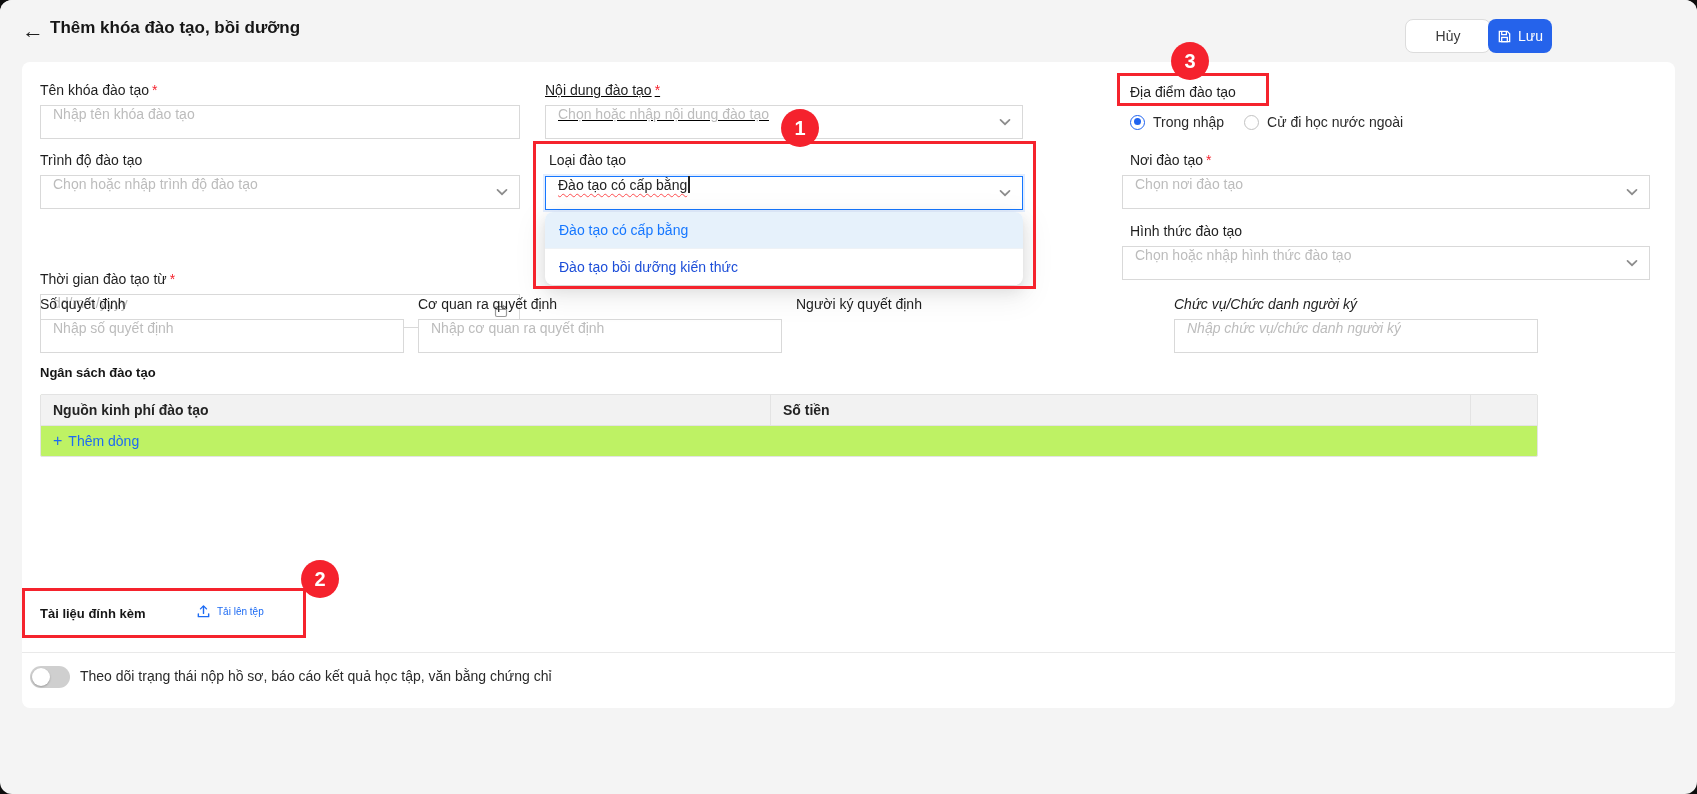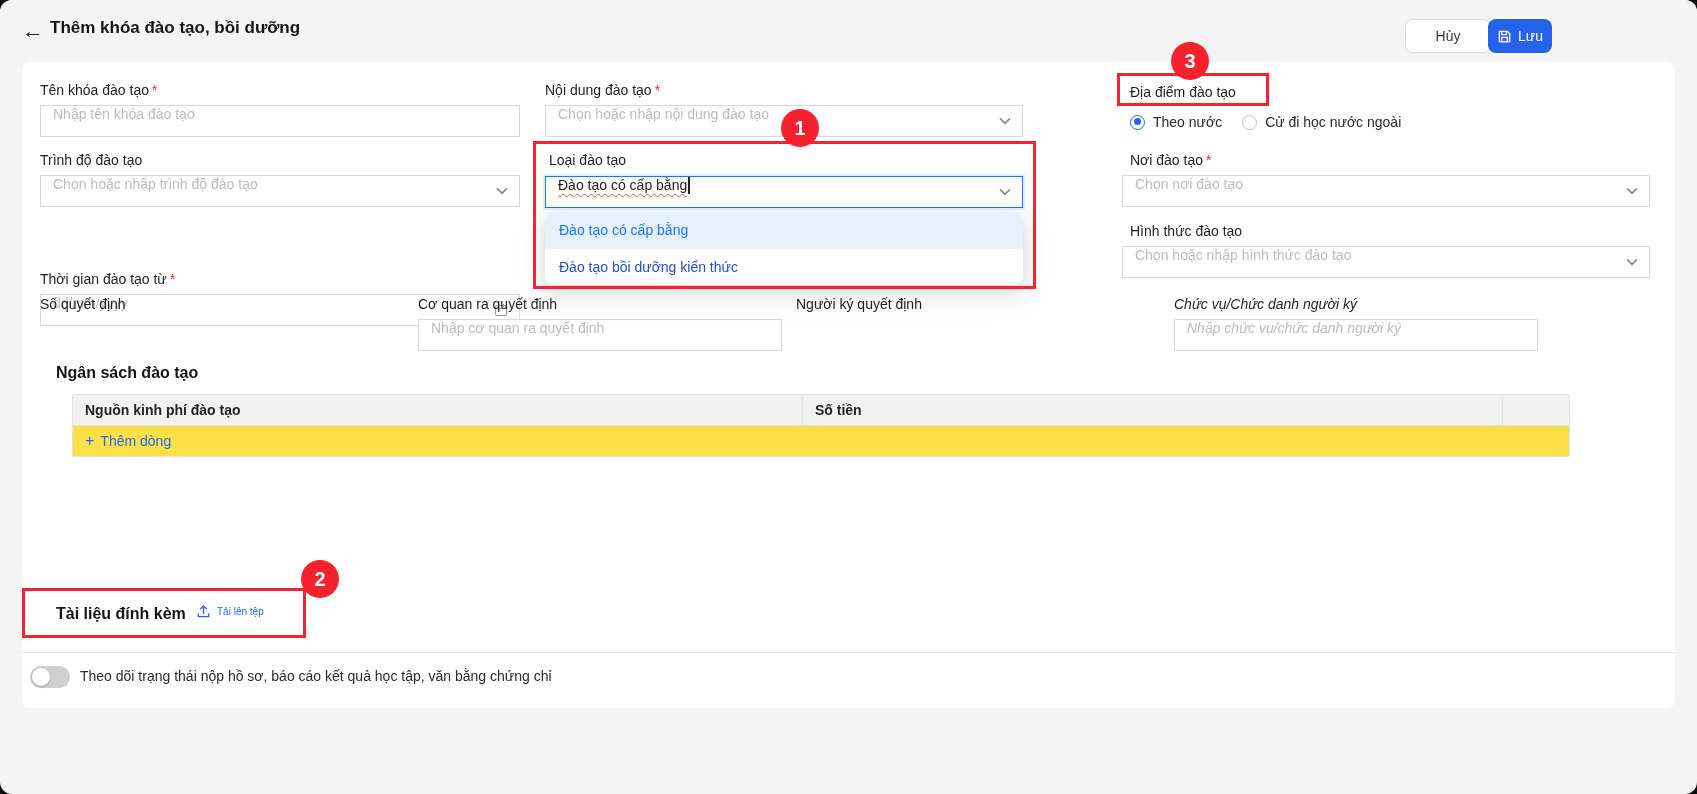--- a/index.html
+++ b/index.html
@@ -10,40 +10,40 @@
   .page-title{position:absolute;left:50px;top:18px;font-size:17px;font-weight:700;color:#161616;}
   .btn{position:absolute;top:19px;height:34px;border-radius:8px;display:flex;align-items:center;justify-content:center;font-size:14px;box-sizing:border-box;cursor:pointer;}
   .btn-cancel{left:1405px;width:86px;background:#fff;border:1px solid #dcdcdc;color:#3a3a3a;}
   .btn-save{left:1488px;width:64px;background:#2563eb;color:#fff;gap:6px;}
   
   .card{position:absolute;left:22px;top:62px;width:1653px;height:646px;background:#fff;border-radius:8px;}
   
   .field{position:absolute;}
   .lbl{font-size:14px;color:#1f1f1f;height:20px;line-height:20px;margin-bottom:5px;white-space:nowrap;}
   .req{color:#f5222d;margin-left:3px;}
-  .ctl{position:relative;height:32px;border:1px solid #d9d9d9;border-radius:0;background:#fff;display:flex;align-items:flex-start;padding:0 12px;font-size:14px;box-sizing:border-box;}
+  .ctl{position:relative;height:32px;border:1px solid #d9d9d9;border-radius:0;background:#fff;display:flex;align-items:flex-end;padding:16px 12px;font-size:14px;box-sizing:border-box;}
   .ph{color:#bcbcbc;white-space:nowrap;overflow:hidden;}
   .chev{position:absolute;right:11px;top:50%;transform:translateY(-50%);display:flex;}
   .cal{position:absolute;right:11px;top:50%;transform:translateY(-50%);display:flex;}
   .combo-focus{border:1px solid #1677ff;box-shadow:0 0 0 2px rgba(22,119,255,.12);}
   .typed{color:#222;text-decoration:underline;text-decoration-style:wavy;text-decoration-color:#ff4d4f;text-decoration-thickness:1px;text-underline-offset:3px;white-space:nowrap;}
   .caret{display:inline-block;width:1.5px;height:17px;background:#222;margin-left:1px;}
   
   .radio-row{position:absolute;display:flex;align-items:center;gap:20px;height:22px;}
   .radio-opt{display:flex;align-items:center;gap:8px;font-size:14px;color:#2a2a2a;cursor:pointer;white-space:nowrap;}
   .radio{width:15px;height:15px;border:1.5px solid #c2c2c2;border-radius:50%;box-sizing:border-box;position:relative;background:#fff;flex:0 0 auto;}
   .radio.checked{border-color:#1f63f0;}
   .radio.checked::after{content:"";position:absolute;left:2.5px;top:2.5px;width:7px;height:7px;border-radius:50%;background:#1f63f0;}
   
   .dropdown{position:absolute;left:545px;top:212px;width:478px;background:#fff;border-radius:8px;box-shadow:0 6px 16px rgba(0,0,0,.10),0 3px 6px -4px rgba(0,0,0,.12),0 9px 28px 8px rgba(0,0,0,.05);z-index:5;overflow:hidden;}
   .opt{height:36px;line-height:36px;padding:0 14px;font-size:14px;color:#1d4ed8;cursor:pointer;white-space:nowrap;}
   .opt.sel{background:#e6f1fb;color:#1677ff;border-bottom:1px solid #eef2f6;}
   
-  .sec-h{position:absolute;font-size:16px;font-weight:700;color:#161616;height:22px;line-height:22px;white-space:nowrap;margin-left:16px;}
-  .btable{position:absolute;left:40px;top:394px;width:1498px;border:1px solid #e3e3e3;border-radius:2px;box-sizing:border-box;background:#fde047;margin-left:32px;}
+  .sec-h{position:absolute;font-size:13px;font-weight:700;color:#161616;height:22px;line-height:22px;white-space:nowrap;}
+  .btable{position:absolute;left:40px;top:394px;width:1498px;border:1px solid #e3e3e3;border-radius:2px;box-sizing:border-box;background:#bef264;}
   .brow{display:flex;height:30px;align-items:stretch;}
   .brow.head{background:#f2f2f2;border-bottom:1px solid #e3e3e3;}
   .bcell{display:flex;align-items:center;padding:0 12px;font-size:14px;color:#242424;box-sizing:border-box;}
   .head .bcell{font-weight:600;}
   .bcell.c1{width:730px;border-right:1px solid #e3e3e3;}
   .bcell.c2{width:700px;border-right:1px solid #e3e3e3;}
   .bcell.c3{flex:1;}
   .add-link{display:flex;align-items:center;gap:6px;color:#1d6bf3;font-size:14px;cursor:pointer;}
   .plus{font-size:16px;line-height:16px;}
   
@@ -83,39 +83,39 @@
 
   <div class="card"></div>
 
   <div class="field" style="left:40px;top:80px;width:480px;">
     <div class="lbl"><span>Tên khóa đào tạo</span><span class="req">*</span></div>
     <div class="ctl">
       <span class="ph">Nhập tên khóa đào tạo</span>
     </div>
   </div>
 
-  <div class="field" style="left:545px;top:80px;width:478px;">
+  <div class="field" style="left:545px;top:80px;width:478px;text-decoration:underline;">
     <div class="lbl"><span>Nội dung đào tạo</span><span class="req">*</span></div>
     <div class="ctl">
       <span class="ph">Chọn hoặc nhập nội dung đào tạo</span>
       <span class="chev">
         <svg width="12" height="8" viewBox="0 0 12 8" fill="none" stroke="#8c8c8c" stroke-width="1.7" stroke-linecap="round">
             <path d="M1.5 1.8 6 6.2l4.5-4.4"></path>
           </svg>
       </span>
     </div>
   </div>
 
   <div class="field" style="left:1130px;top:82px;">
     <div class="lbl"><span>Địa điểm đào tạo</span></div>
   </div>
   <div class="radio-row" style="left:1130px;top:111px;">
     <span class="radio-opt">
       <span class="radio checked"></span>
-      <span>Theo nước</span>
+      <span>Trong nhập</span>
     </span>
     <span class="radio-opt">
       <span class="radio"></span>
       <span>Cử đi học nước ngoài</span>
     </span>
   </div>
 
   <div class="field" style="left:40px;top:150px;width:480px;">
     <div class="lbl"><span>Trình độ đào tạo</span></div>
     <div class="ctl">
@@ -177,20 +177,23 @@
       <span class="chev">
         <svg width="12" height="8" viewBox="0 0 12 8" fill="none" stroke="#8c8c8c" stroke-width="1.7" stroke-linecap="round">
             <path d="M1.5 1.8 6 6.2l4.5-4.4"></path>
           </svg>
       </span>
     </div>
   </div>
 
   <div class="field" style="left:40px;top:294px;width:364px;">
     <div class="lbl"><span>Số quyết định</span></div>
+    <div class="ctl">
+      <span class="ph">Nhập số quyết định</span>
+    </div>
   </div>
   <div class="field" style="left:418px;top:294px;width:364px;">
     <div class="lbl"><span>Cơ quan ra quyết định</span></div>
     <div class="ctl">
       <span class="ph">Nhập cơ quan ra quyết định</span>
     </div>
   </div>
   <div class="field" style="left:796px;top:294px;width:364px;">
     <div class="lbl"><span>Người ký quyết định</span></div>
   </div>

